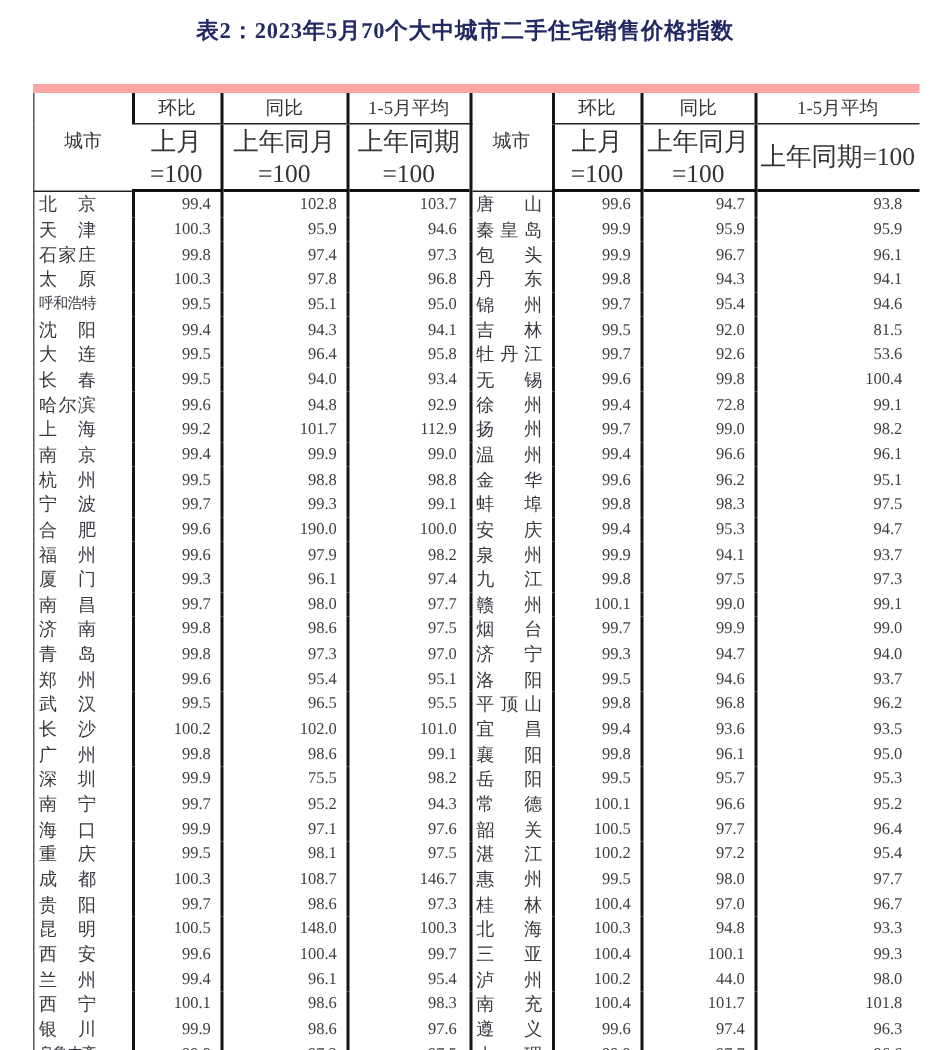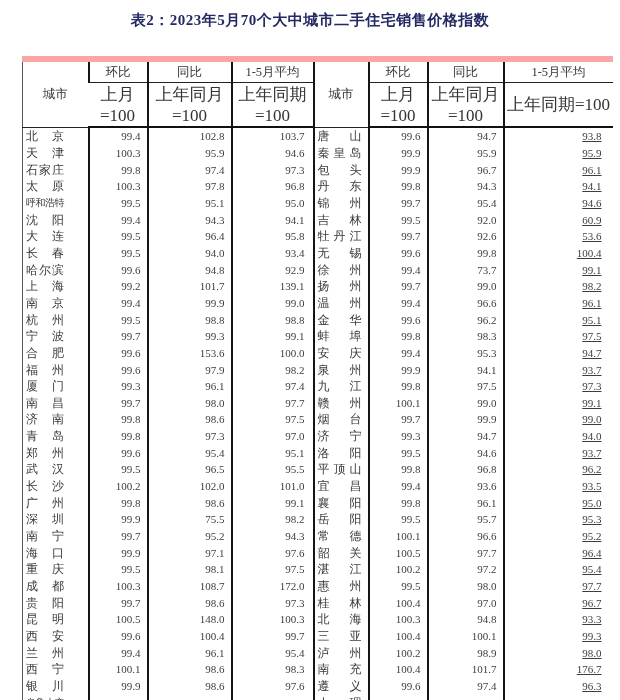--- a/index.html
+++ b/index.html
@@ -27,21 +27,21 @@
   th:first-child,td:first-child{border-left:none;}
 
   thead th{font-weight:normal;color:#333;text-align:center;vertical-align:middle;}
   thead tr.h1 th{height:20px;font-size:12.5px;border-bottom:1px solid #222;}
   thead tr.h2 th{height:19px;font-size:17px;border-bottom:2px solid #111;}
   thead th.cityh{font-size:12.5px;border-bottom:2px solid #111;}
 
   tbody td{height:16.66px;vertical-align:middle;font-size:11px;color:#3d3d3d;}
   tbody td.num{text-align:right;padding-right:6px;}
   tbody td:nth-child(4){padding-right:8px;}
-  tbody td:nth-child(8){padding-right:11px;text-decoration:underline;}
+  tbody td:nth-child(8){padding-right:11px;}
 
   td.city{font-size:12px;color:#38383f;}
   .city-inner{
     display:flex;justify-content:space-between;align-items:center;
     margin-left:3px;height:100%;
   }
   .city-inner.w-l{width:38px;}
   .city-inner.w-r{width:44px;}
   .city-inner.tight{font-size:10px;letter-spacing:-0.5px;}
   .city-inner span{display:inline-block;line-height:1;}
@@ -205,21 +205,21 @@
       <td class="num">94.3</td>
       <td class="num">94.1</td>
       <td class="city">
             <span class="city-inner w-r">
               <span>吉</span>
               <span>林</span>
             </span>
           </td>
       <td class="num">99.5</td>
       <td class="num">92.0</td>
-      <td class="num">60.9</td>
+      <td class="num">81.5</td>
     </tr>
 
     <tr>
       <td class="city">
             <span class="city-inner w-l">
               <span>大</span>
               <span>连</span>
             </span>
           </td>
       <td class="num">99.5</td>
@@ -269,34 +269,34 @@
       <td class="num">99.6</td>
       <td class="num">94.8</td>
       <td class="num">92.9</td>
       <td class="city">
             <span class="city-inner w-r">
               <span>徐</span>
               <span>州</span>
             </span>
           </td>
       <td class="num">99.4</td>
-      <td class="num">73.7</td>
+      <td class="num">72.8</td>
       <td class="num">99.1</td>
     </tr>
 
     <tr>
       <td class="city">
             <span class="city-inner w-l">
               <span>上</span>
               <span>海</span>
             </span>
           </td>
       <td class="num">99.2</td>
       <td class="num">101.7</td>
-      <td class="num">139.1</td>
+      <td class="num">112.9</td>
       <td class="city">
             <span class="city-inner w-r">
               <span>扬</span>
               <span>州</span>
             </span>
           </td>
       <td class="num">99.7</td>
       <td class="num">99.0</td>
       <td class="num">98.2</td>
     </tr>
@@ -365,21 +365,21 @@
     </tr>
 
     <tr>
       <td class="city">
             <span class="city-inner w-l">
               <span>合</span>
               <span>肥</span>
             </span>
           </td>
       <td class="num">99.6</td>
-      <td class="num">153.6</td>
+      <td class="num">190.0</td>
       <td class="num">100.0</td>
       <td class="city">
             <span class="city-inner w-r">
               <span>安</span>
               <span>庆</span>
             </span>
           </td>
       <td class="num">99.4</td>
       <td class="num">95.3</td>
       <td class="num">94.7</td>
@@ -661,21 +661,21 @@
 
     <tr>
       <td class="city">
             <span class="city-inner w-l">
               <span>成</span>
               <span>都</span>
             </span>
           </td>
       <td class="num">100.3</td>
       <td class="num">108.7</td>
-      <td class="num">172.0</td>
+      <td class="num">146.7</td>
       <td class="city">
             <span class="city-inner w-r">
               <span>惠</span>
               <span>州</span>
             </span>
           </td>
       <td class="num">99.5</td>
       <td class="num">98.0</td>
       <td class="num">97.7</td>
     </tr>
@@ -753,21 +753,21 @@
       <td class="num">99.4</td>
       <td class="num">96.1</td>
       <td class="num">95.4</td>
       <td class="city">
             <span class="city-inner w-r">
               <span>泸</span>
               <span>州</span>
             </span>
           </td>
       <td class="num">100.2</td>
-      <td class="num">98.9</td>
+      <td class="num">44.0</td>
       <td class="num">98.0</td>
     </tr>
 
     <tr>
       <td class="city">
             <span class="city-inner w-l">
               <span>西</span>
               <span>宁</span>
             </span>
           </td>
@@ -775,21 +775,21 @@
       <td class="num">98.6</td>
       <td class="num">98.3</td>
       <td class="city">
             <span class="city-inner w-r">
               <span>南</span>
               <span>充</span>
             </span>
           </td>
       <td class="num">100.4</td>
       <td class="num">101.7</td>
-      <td class="num">176.7</td>
+      <td class="num">101.8</td>
     </tr>
 
     <tr>
       <td class="city">
             <span class="city-inner w-l">
               <span>银</span>
               <span>川</span>
             </span>
           </td>
       <td class="num">99.9</td>

